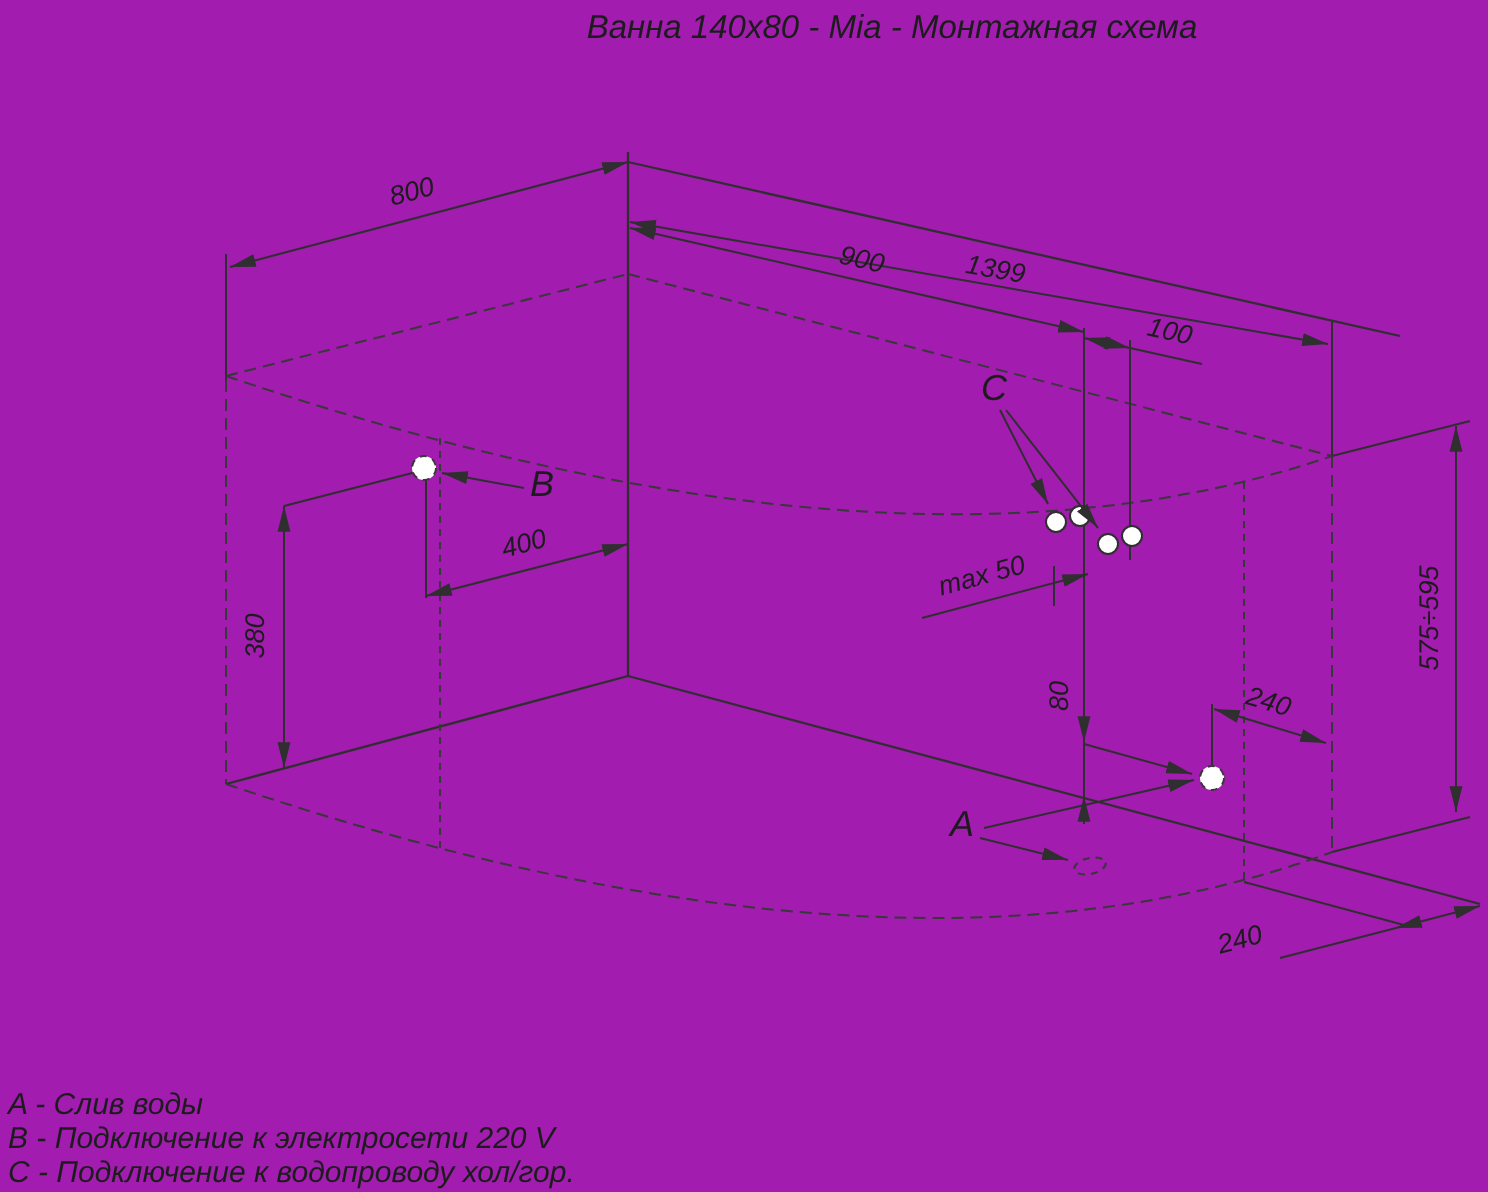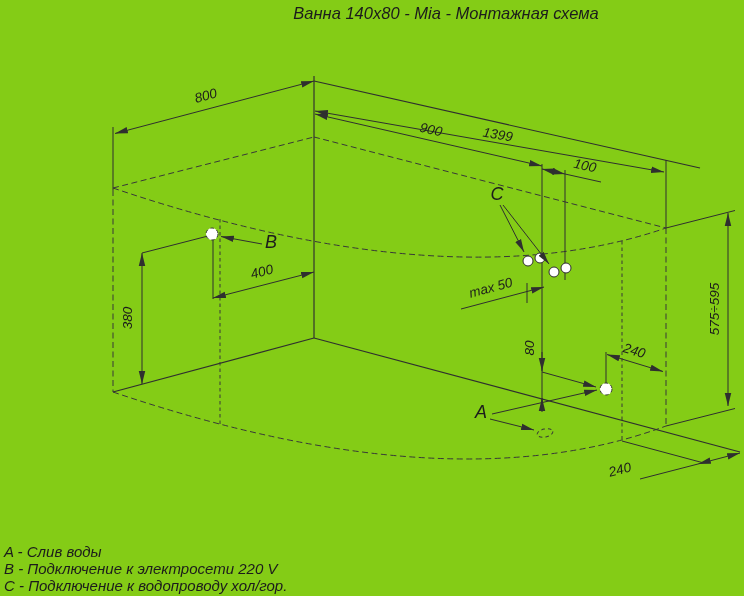--- a/index.html
+++ b/index.html
@@ -1,16 +1,16 @@
 <!DOCTYPE html>
 <html><head>
 <meta charset="utf-8">
 <style>
   html,body{margin:0;padding:0;background:#fff;}
-  .sheet{width:744px;height:596px;background:#84cc16;position:relative;overflow:hidden;
+  .sheet{width:744px;height:596px;background:#a21caf;position:relative;overflow:hidden;
          font-family:"Liberation Sans",sans-serif;text-align:right;}
   svg{display:block;}
   svg text{font-style:italic;fill:#1c1c1c;font-family:"Liberation Sans",sans-serif;}
   .ttl{font-size:16.5px;}
   .dim{font-size:13.5px;}
   .pt{font-size:18px;}
   .lgd{font-size:15px;}
   .s{stroke:#2f2f2f;stroke-width:1.15;fill:none;}
   .t{stroke:#2f2f2f;stroke-width:1;fill:none;}
   .dsh{stroke:#383838;stroke-width:1;fill:none;stroke-dasharray:6 3.5;}

